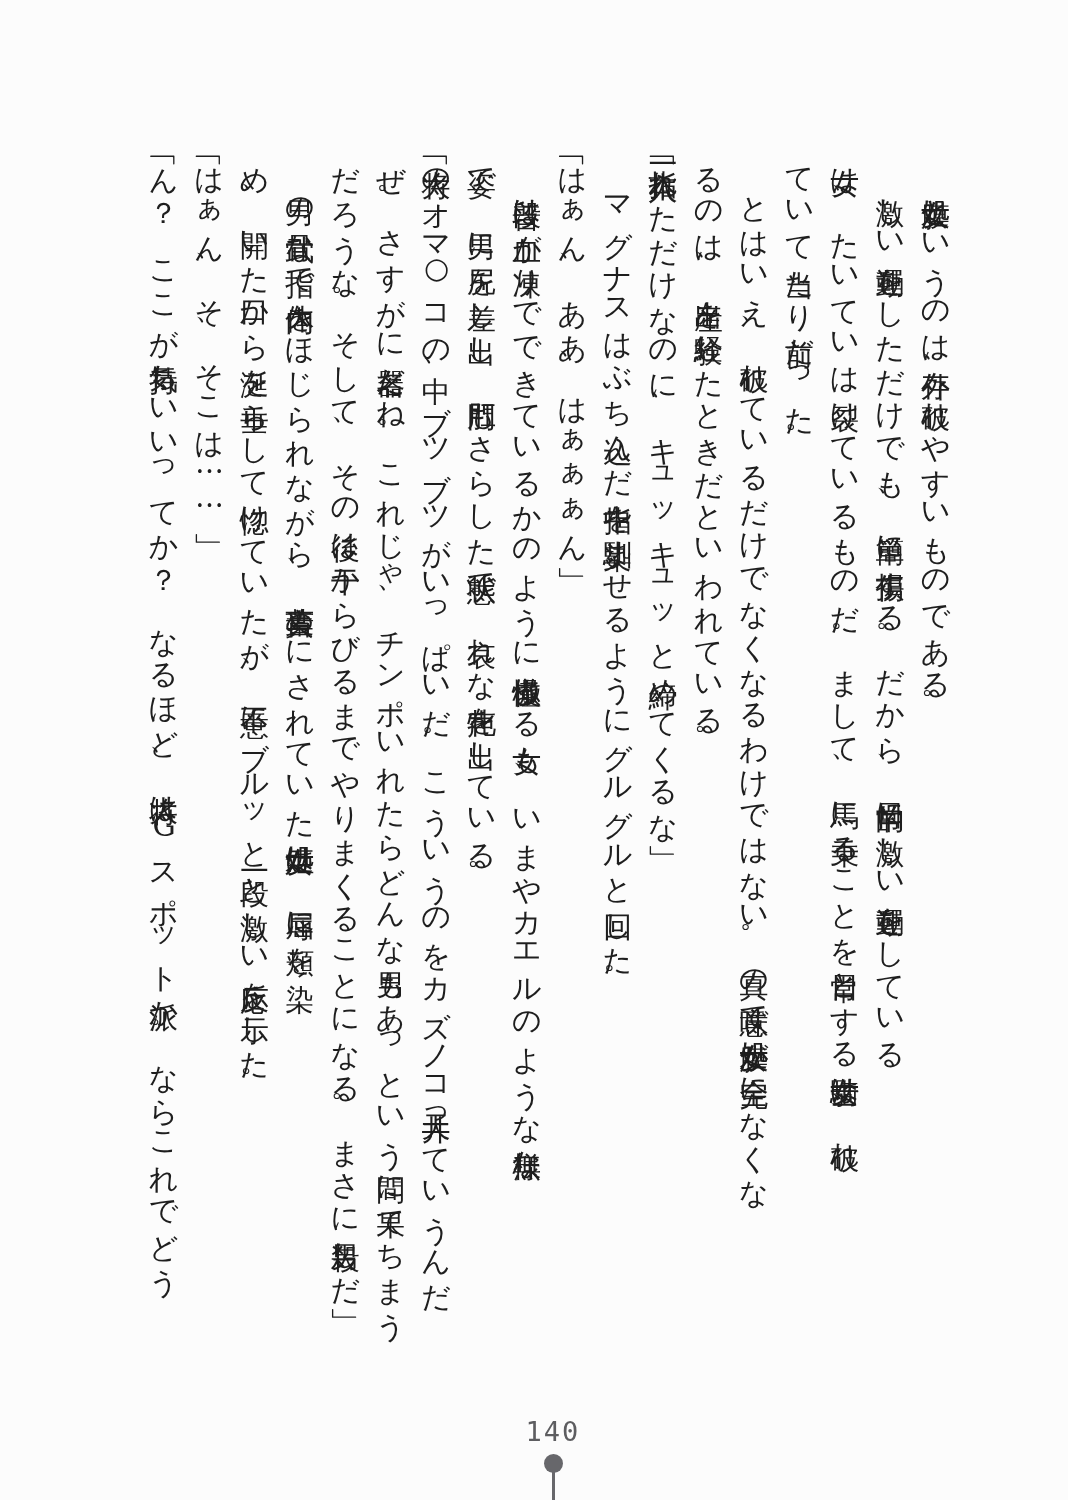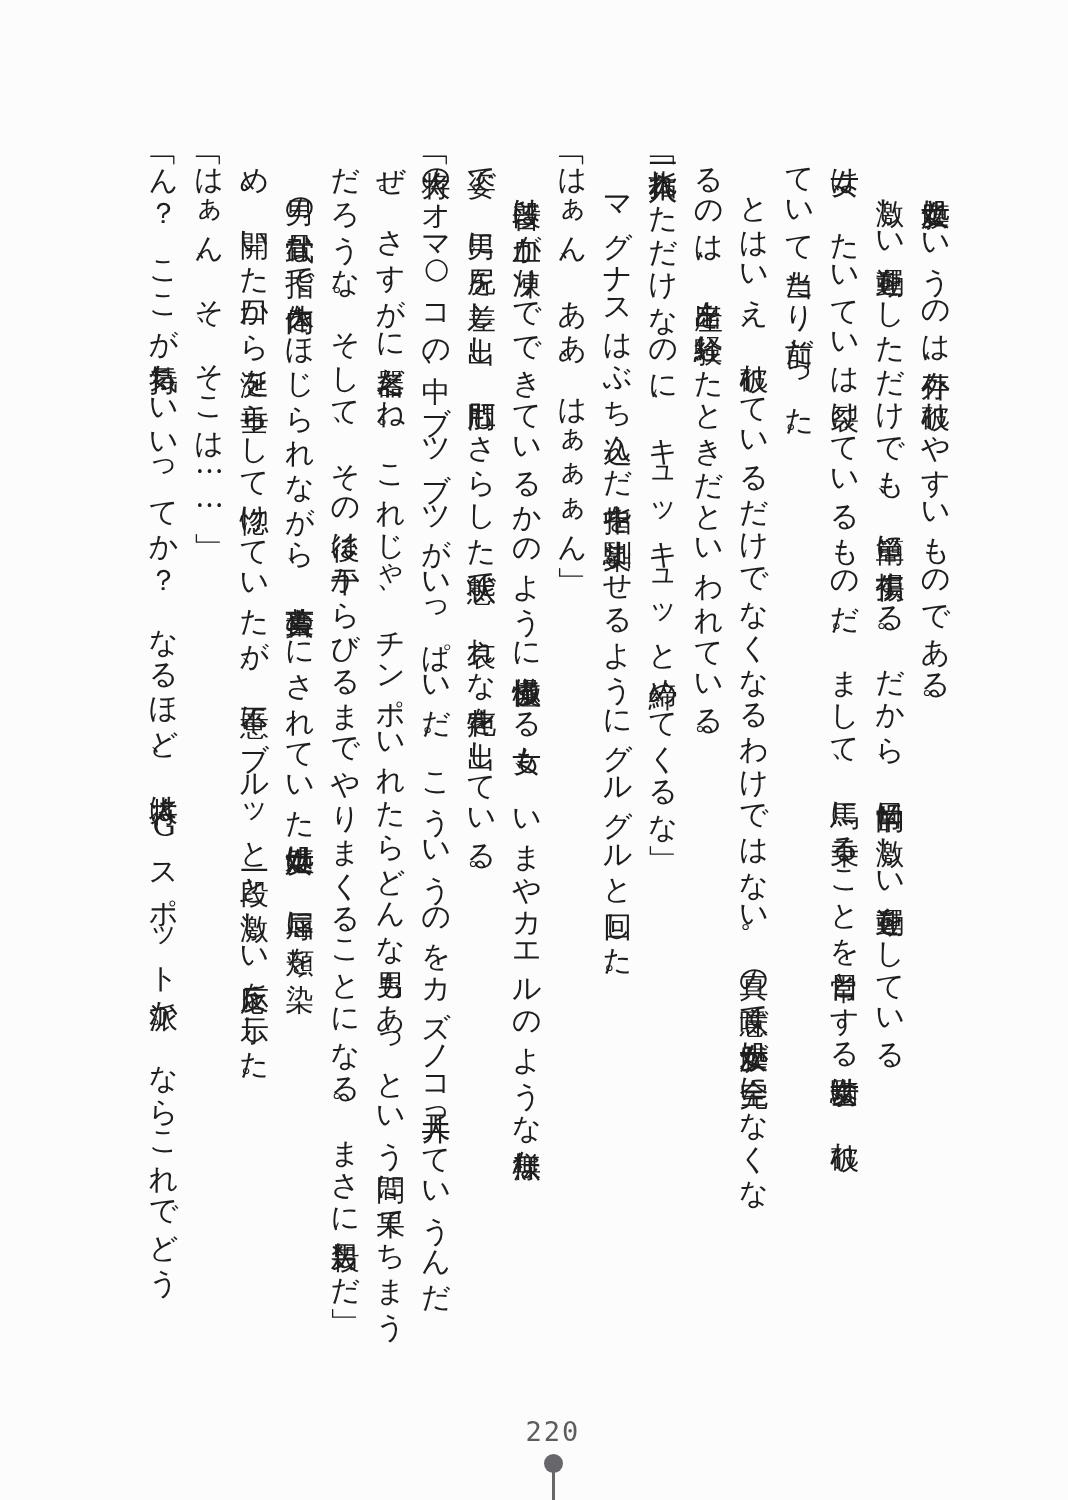--- a/index.html
+++ b/index.html
@@ -73,16 +73,16 @@
       <div class="text-line indent">普段は血が凍りでできているかのように傲慢極まる女も、いまやカエルのような無様な</div>
       <div class="text-line">姿で、男に尻を差し出し、肛門もさらした状態で、哀れな牝声を出している。</div>
       <div class="text-line">「大将のオマ○コの中、ブツブツがいっぱいだ。こういうのをカズノコ天井っていうんだ</div>
       <div class="text-line">ぜ。さすがに名器だね。これじゃ、チンポいれたらどんな男もあっという間に果てちまう</div>
       <div class="text-line">だろうな。そして、その後は干からびるまでやりまくることになる。まさに男殺しだ」</div>
       <div class="text-line indent">男の武骨な指で体内をほじられながら、言葉責めにされていた処女姫は、屈辱に頬を染</div>
       <div class="text-line">め、開いた口から涎を垂らして惚けていたが、不意にブルッと一段と激しい反応を示した。</div>
       <div class="text-line">「はぁん、そ、そこは……」</div>
       <div class="text-line">「ん？　ここが気持ちいいってか？　なるほど、大将はGスポット派か。ならこれでどう</div>
     </div>
-  <div class="page-number">220</div>
+  <div class="page-number">140</div>
   <div class="pin-dot"></div>
   <div class="pin-line"></div>
 </div>
 
 </body></html>

